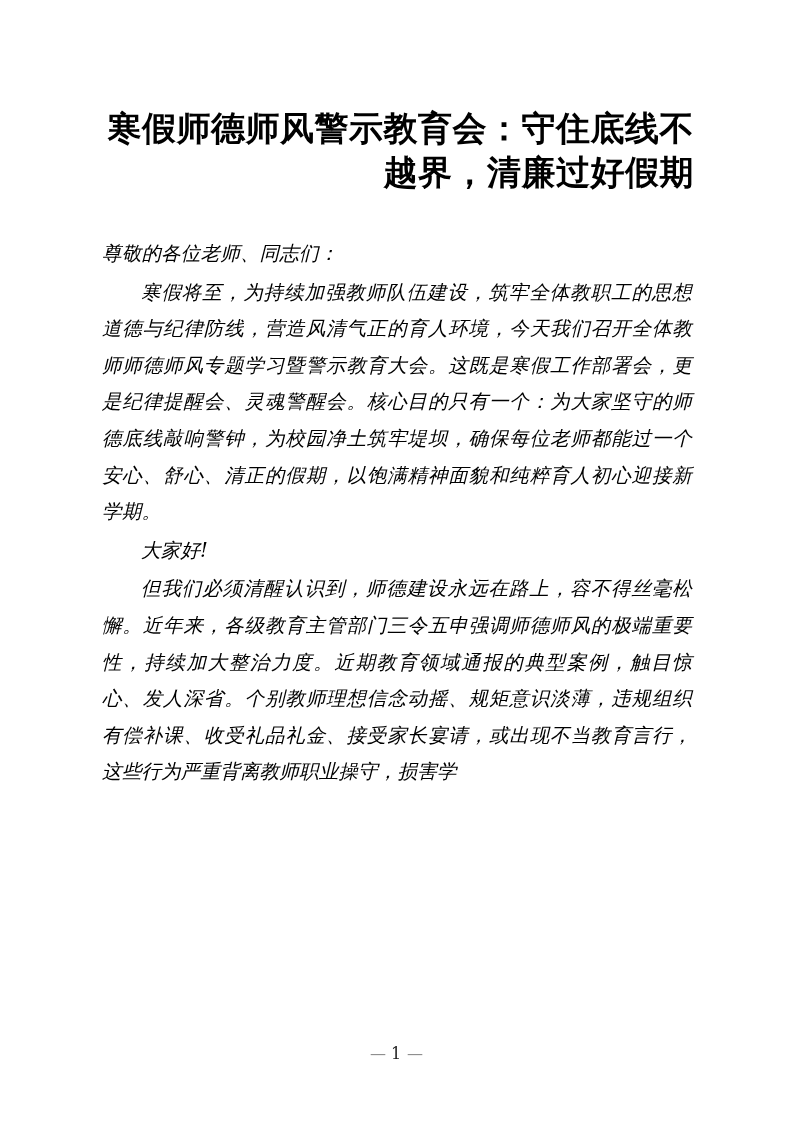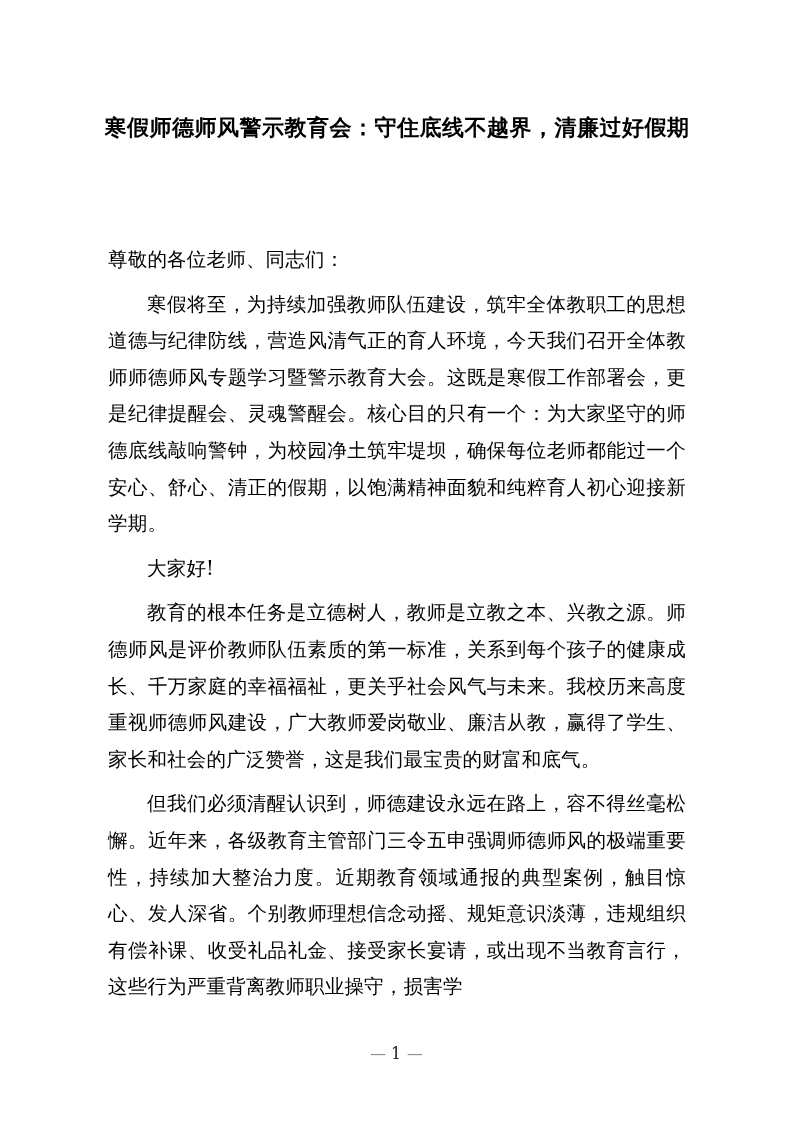--- a/index.html
+++ b/index.html
@@ -24,47 +24,48 @@
     height: 1122px;
     background: #ffffff;
     box-sizing: border-box;
   }
 
   .doc-title {
     position: absolute;
     left: 100px;
     top: 106px;
     width: 594px;
-    text-align: center;
+    text-align: right;
     font-family: "DejaVu Sans", "Liberation Sans", sans-serif;
     font-weight: bold;
-    font-size: 22px;
+    font-size: 34px;
     line-height: 44px;
     letter-spacing: 0.5px;
     color: #000000;
     white-space: normal;
   }
 
   .body-block {
     position: absolute;
     left: 100px;
     top: 234px;
     width: 594px;
   }
 
   .para {
     font-family: "DejaVu Serif", "Liberation Serif", serif;
     font-size: 19.5px;
     line-height: 36.6px;
     color: #000000;
     text-align: justify;
     text-justify: inter-ideograph;
-    margin: 8px;
+    margin: 2px;
     letter-spacing: 0.2px;
     text-align-last: left;
+    font-style: italic;
   }
 
   .para.indent {
     text-indent: 2em;
   }
 
   .footer {
     position: absolute;
     left: 0;
     top: 1044px;
@@ -92,21 +93,20 @@
   <div class="doc-title">寒假师德师风警示教育会：守住底线不越界，清廉过好假期</div>
 
   <div class="body-block">
 
     <p class="para">尊敬的各位老师、同志们：</p>
 
     <p class="para indent">寒假将至，为持续加强教师队伍建设，筑牢全体教职工的思想道德与纪律防线，营造风清气正的育人环境，今天我们召开全体教师师德师风专题学习暨警示教育大会。这既是寒假工作部署会，更是纪律提醒会、灵魂警醒会。核心目的只有一个：为大家坚守的师德底线敲响警钟，为校园净土筑牢堤坝，确保每位老师都能过一个安心、舒心、清正的假期，以饱满精神面貌和纯粹育人初心迎接新学期。</p>
 
     <p class="para indent">大家好!</p>
 
-    <p class="para indent">教育的根本任务是立德树人，教师是立教之本、兴教之源。师德师风是评价教师队伍素质的第一标准，关系到每个孩子的健康成长、千万家庭的幸福福祉，更关乎社会风气与未来。我校历来高度重视师德师风建设，广大教师爱岗敬业、廉洁从教，赢得了学生、家长和社会的广泛赞誉，这是我们最宝贵的财富和底气。</p>
 
     <p class="para indent">但我们必须清醒认识到，师德建设永远在路上，容不得丝毫松懈。近年来，各级教育主管部门三令五申强调师德师风的极端重要性，持续加大整治力度。近期教育领域通报的典型案例，触目惊心、发人深省。个别教师理想信念动摇、规矩意识淡薄，违规组织有偿补课、收受礼品礼金、接受家长宴请，或出现不当教育言行，这些行为严重背离教师职业操守，损害学</p>
 
   </div>
 
   <div class="footer">
     <span class="dash">—</span><span class="pnum">1</span><span class="dash">—</span>
   </div>
 
 </div>

